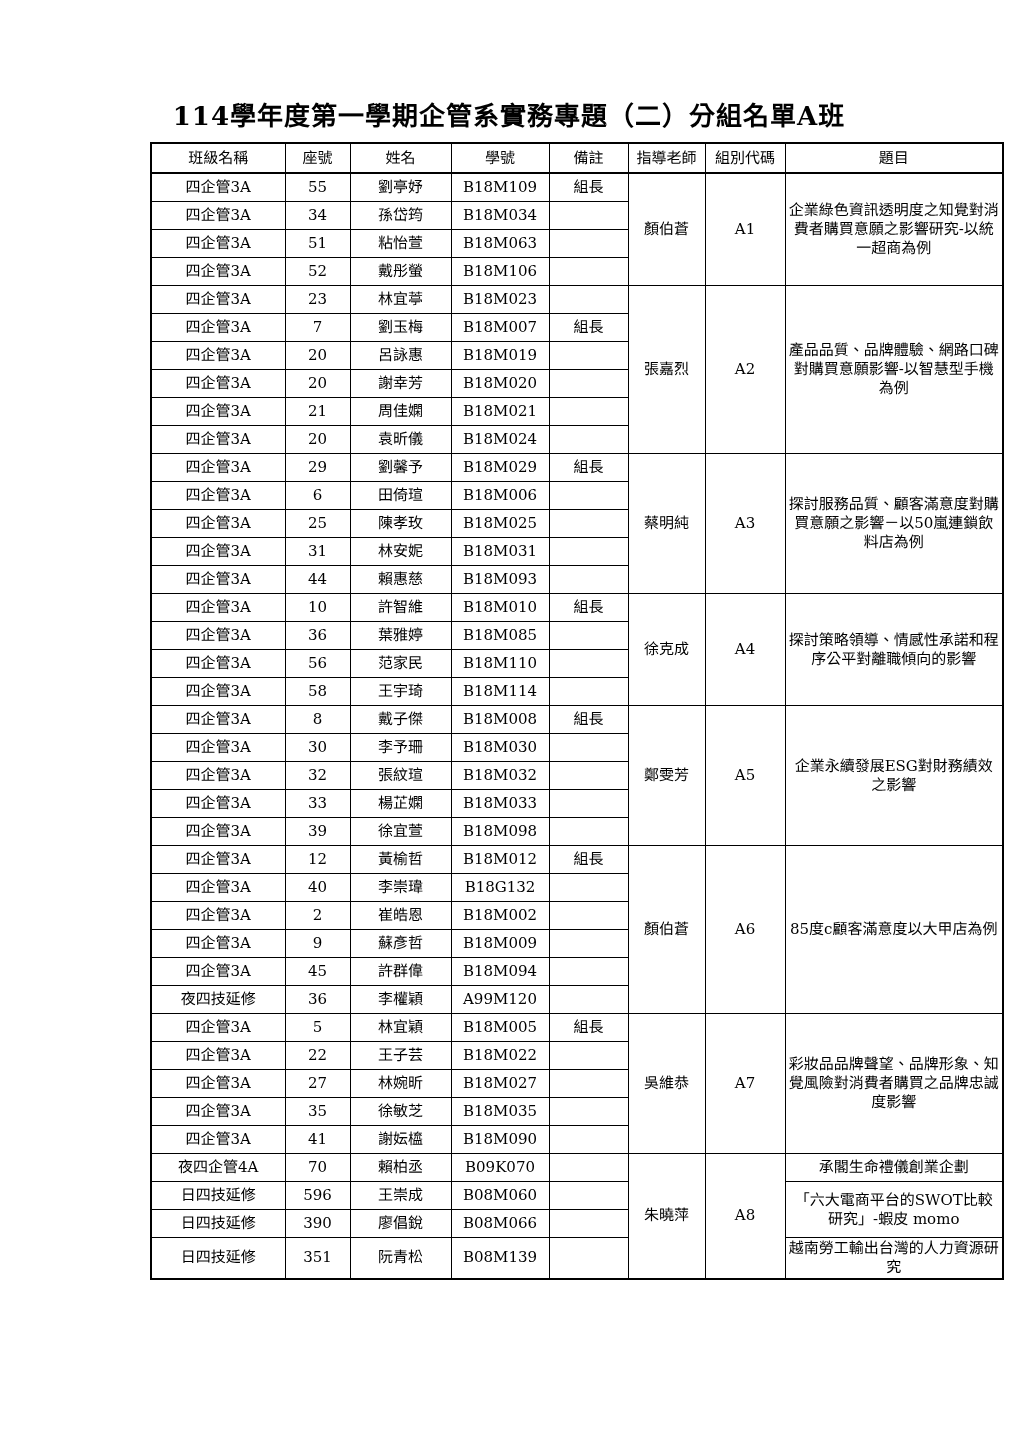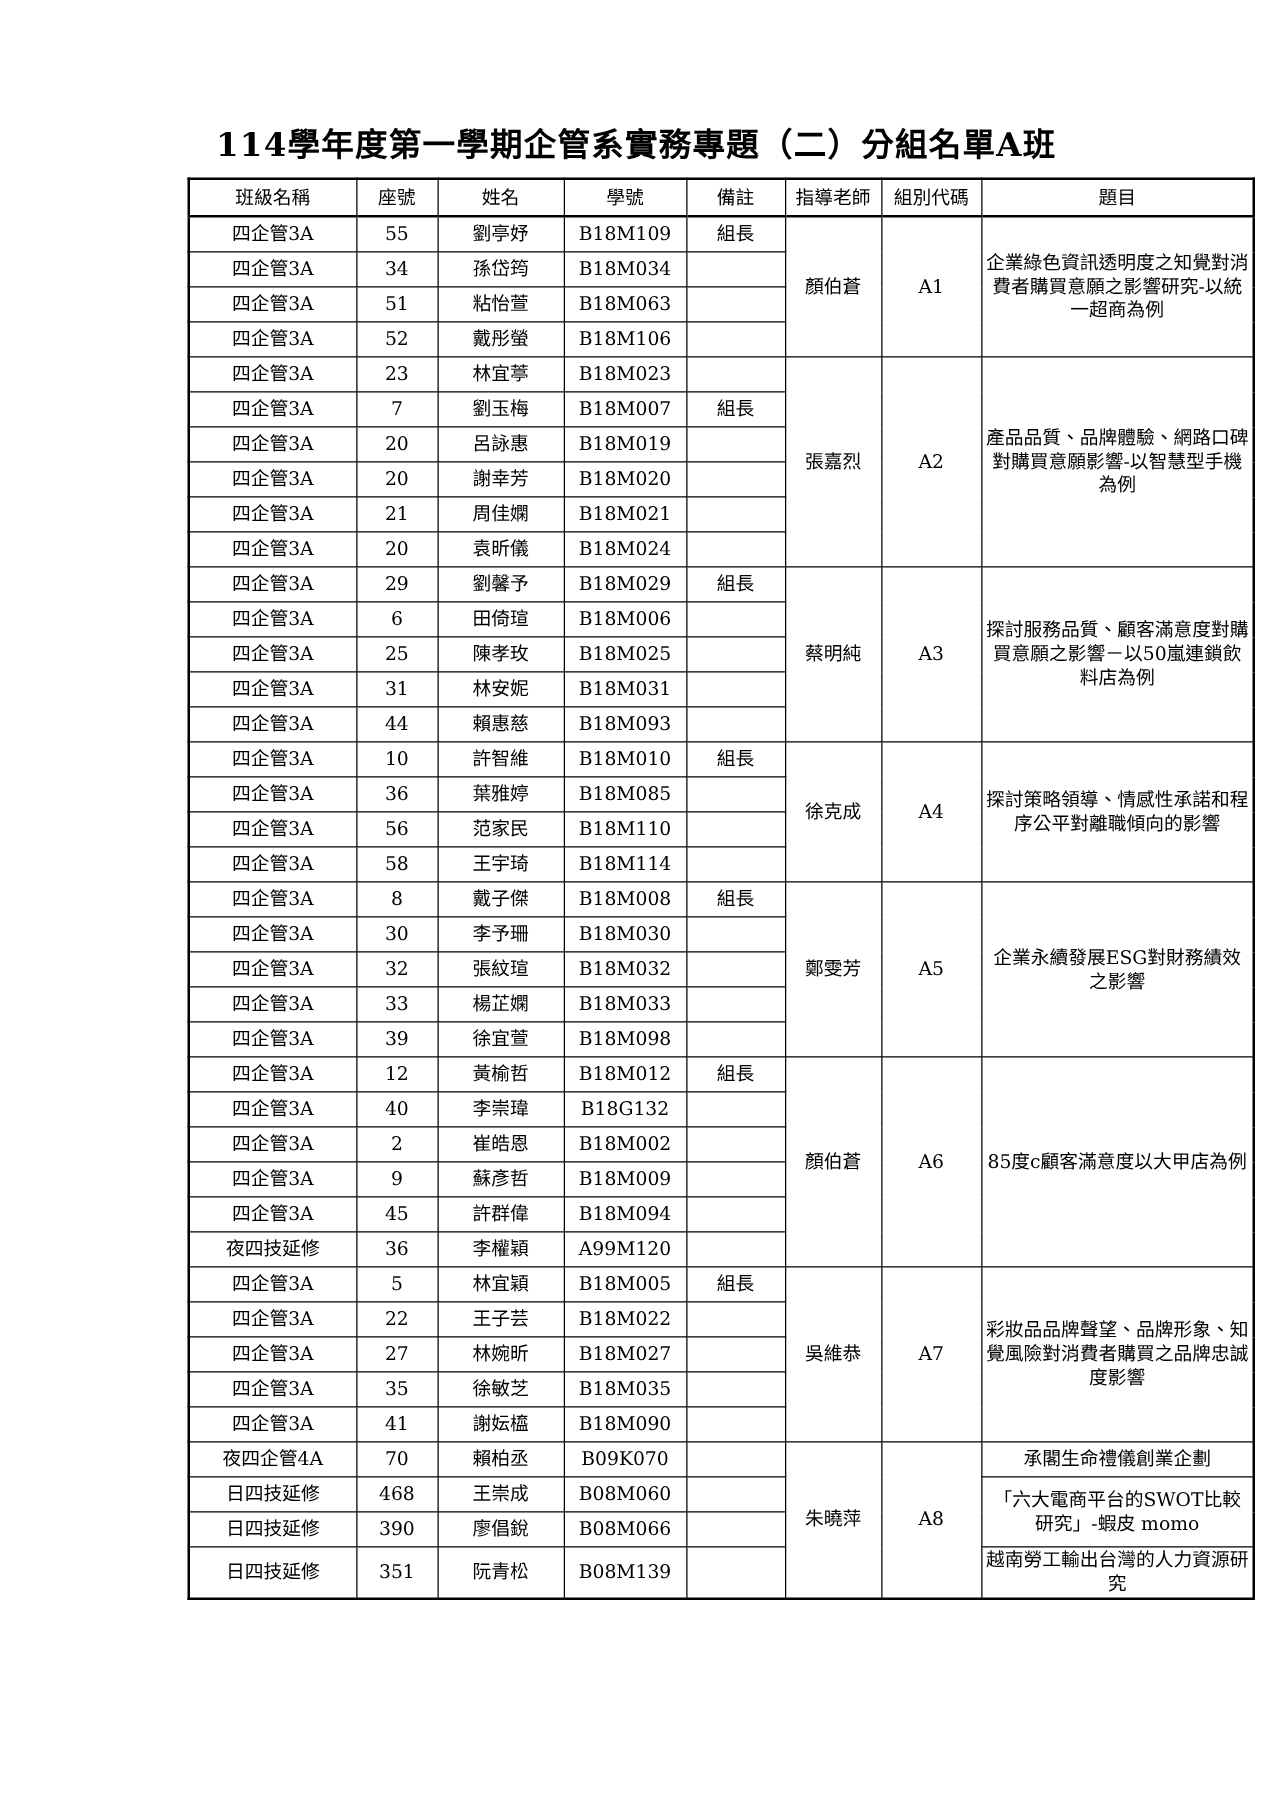--- a/index.html
+++ b/index.html
@@ -390,21 +390,21 @@
             <td>70</td>
             <td>賴柏丞</td>
             <td class="sid-cell">B09K070</td>
             <td></td>
             <td class="adv-cell" rowspan="4">朱曉萍</td>
             <td class="code-cell" rowspan="4">A8</td>
             <td class="topic-cell" rowspan="1">承閣生命禮儀創業企劃</td>
           </tr>
           <tr>
             <td>日四技延修</td>
-            <td>468</td>
+            <td>596</td>
             <td>王崇成</td>
             <td class="sid-cell">B08M060</td>
             <td></td>
             <td class="topic-cell" rowspan="2">「六大電商平台的SWOT比較研究」-蝦皮 momo</td>
           </tr>
           <tr>
             <td>日四技延修</td>
             <td>390</td>
             <td>廖倡銳</td>
             <td class="sid-cell">B08M066</td>

